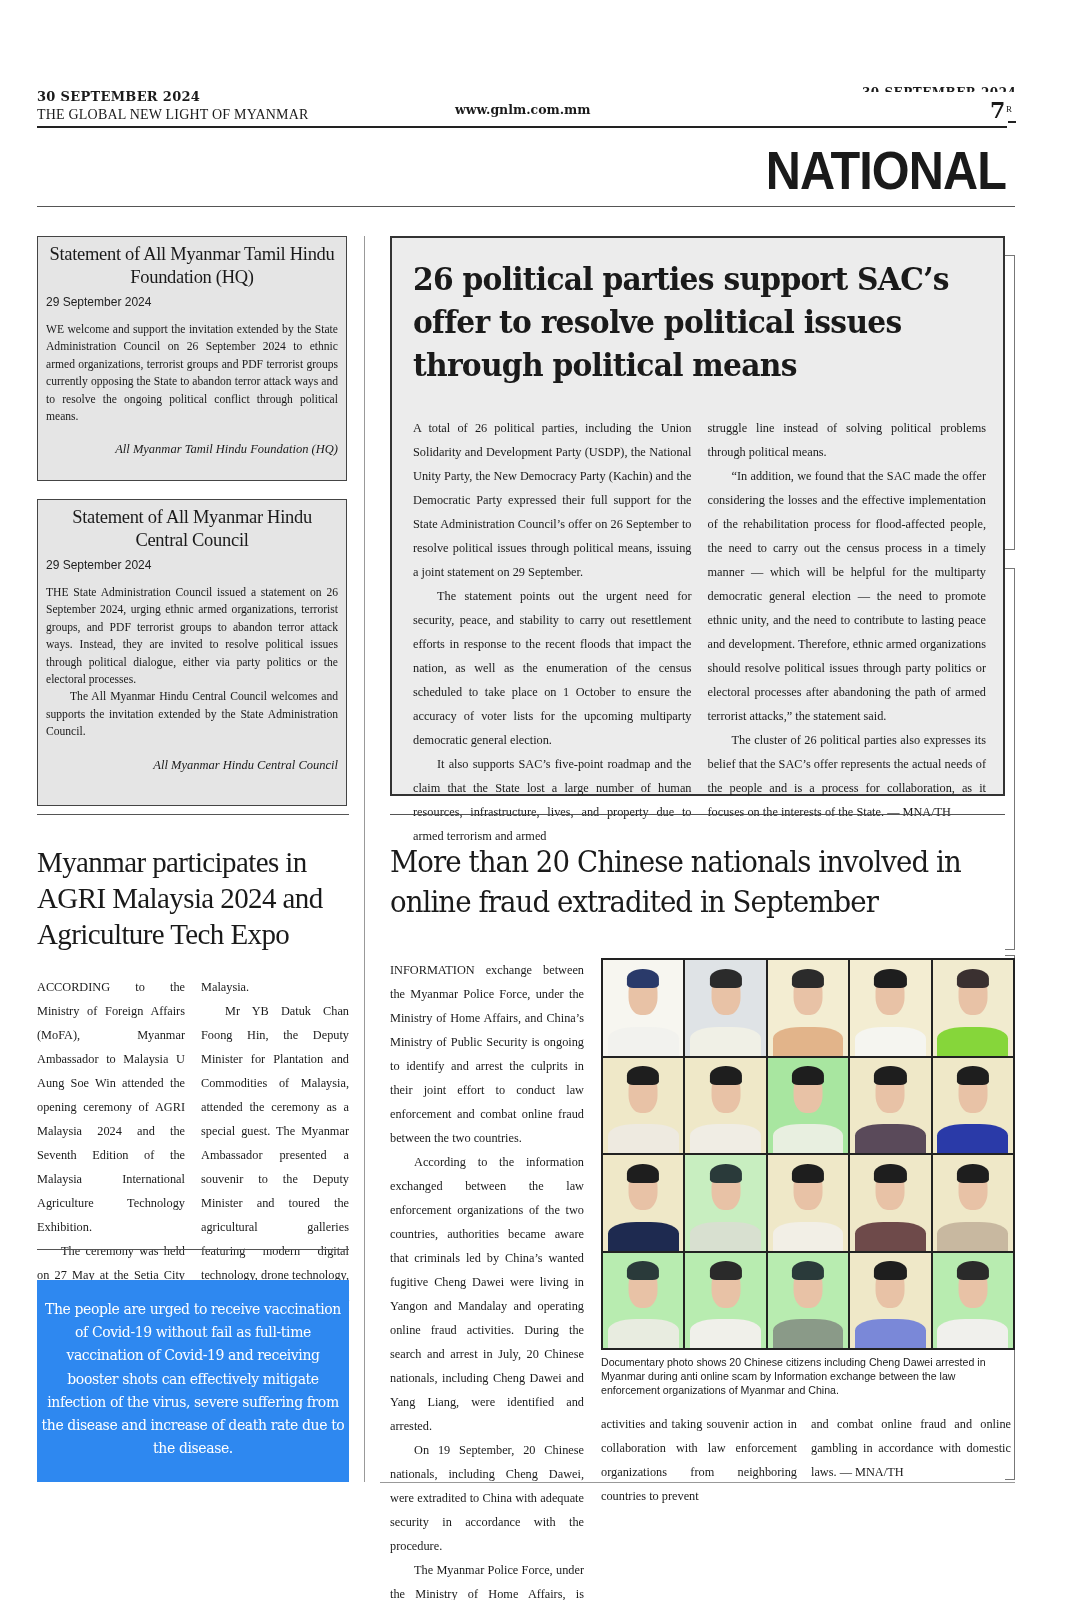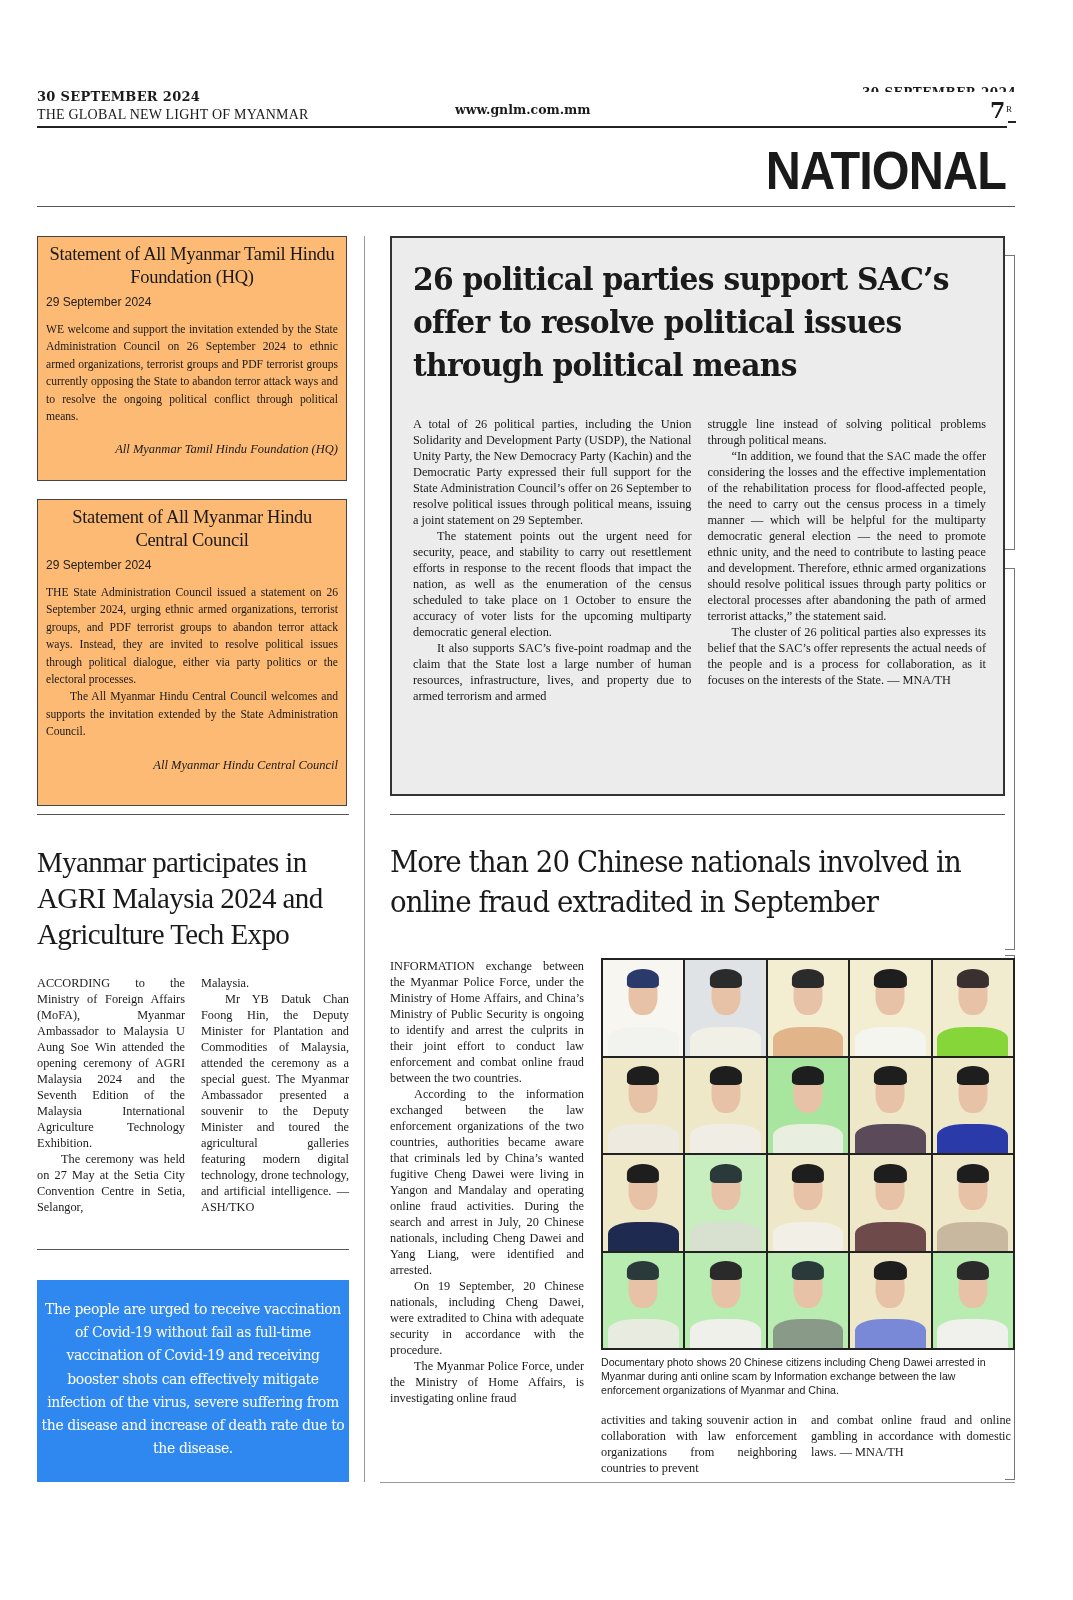--- a/index.html
+++ b/index.html
@@ -12,35 +12,35 @@
   .hdr-url { left: 455px; top: 102px; font-family: "DejaVu Serif", serif; font-weight: bold; font-size: 12.5px; }
   .hdr-date-r { left: 862px; top: 82px; font-family: "DejaVu Serif", serif; font-weight: bold; font-size: 12px; letter-spacing: 0.5px; height: 10px; overflow: hidden; line-height: 22px; }
   .hdr-page { left: 990px; top: 97px; font-family: "DejaVu Serif", serif; font-weight: bold; font-size: 22px; }
   .hdr-page-suffix { left: 1006px; top: 104px; font-family: "Liberation Serif", serif; font-size: 9px; }
   .rule-top { left: 37px; top: 126px; width: 970px; height: 2px; background: #222; }
   .rule-top-tick { left: 1008px; top: 121px; width: 8px; height: 2px; background: #222; }
   .section { right: 67px; top: 140px; font-family: "Liberation Sans", sans-serif; font-weight: bold; font-size: 54px; letter-spacing: -1px; transform: scaleX(0.9); transform-origin: right top; line-height: 60px; }
   .rule-sec { left: 37px; top: 206px; width: 978px; height: 1px; background: #555; }
 
   
-  .stmt { left: 37px; width: 310px; border: 1px solid #444; box-sizing: border-box; padding: 6px 8px 0 8px; background: #fdba74; }
+  .stmt { left: 37px; width: 310px; border: 1px solid #444; box-sizing: border-box; padding: 6px 8px 0 8px; background: #e5e5e5; }
   .stmt h2 { margin: 0; text-align: center; font-family: "Liberation Serif", serif; font-weight: normal; font-size: 18.5px; line-height: 23px; letter-spacing: -0.3px; }
   .stmt .sdate { text-align: left; font-family: Liberation Sans, sans-serif; font-size: 12px; margin: 6px 0 12px; color: #222; }
   .stmt p { margin: 0; font-family: "Liberation Serif", serif; font-size: 11.6px; line-height: 17.4px; text-align: justify; }
   .stmt p.ind { text-indent: 24px; }
   .stmt .sig { text-align: right; font-family: "Liberation Serif", serif; font-style: italic; font-size: 12.5px; margin-top: 17px; }
 
   .vrule { left: 364px; top: 236px; width: 1px; height: 1246px; background: #999; }
 
   
   .lead { left: 390px; top: 236px; width: 615px; height: 560px; border: 2px solid #333; box-sizing: border-box; background: #ececec; }
   .lead h1 { position: absolute; left: 21px; top: 20px; width: 580px; margin: 0; font-family: "DejaVu Serif", serif; font-weight: bold; font-size: 32px; line-height: 43px; letter-spacing: -0.8px; transform: scaleX(0.93); transform-origin: left top; }
   .lead .cols { position: absolute; left: 21px; top: 178px; width: 573px; display: flex; gap: 16px; }
   .lead .col { flex: 1; }
-  .body p { margin: 0; font-family: "Liberation Serif", serif; font-size: 12.3px; line-height: 16px; text-align: justify; }
+  .body p { margin: 0; font-family: "Liberation Serif", serif; font-size: 12.3px; line-height: 24px; text-align: justify; }
   .body p.ind { text-indent: 24px; }
 
   .rule-mid-l { left: 37px; top: 814px; width: 312px; height: 1px; background: #555; }
   .rule-mid-r { left: 390px; top: 814px; width: 615px; height: 1px; background: #555; }
 
   
   .tab { left: 1005px; width: 10px; border: 1px solid #777; border-left: none; box-sizing: border-box; }
 
   
   .agri-h { left: 37px; top: 844px; width: 320px; margin: 0; font-family: "Liberation Serif", serif; font-weight: normal; font-size: 29px; line-height: 36px; letter-spacing: -0.6px; }

